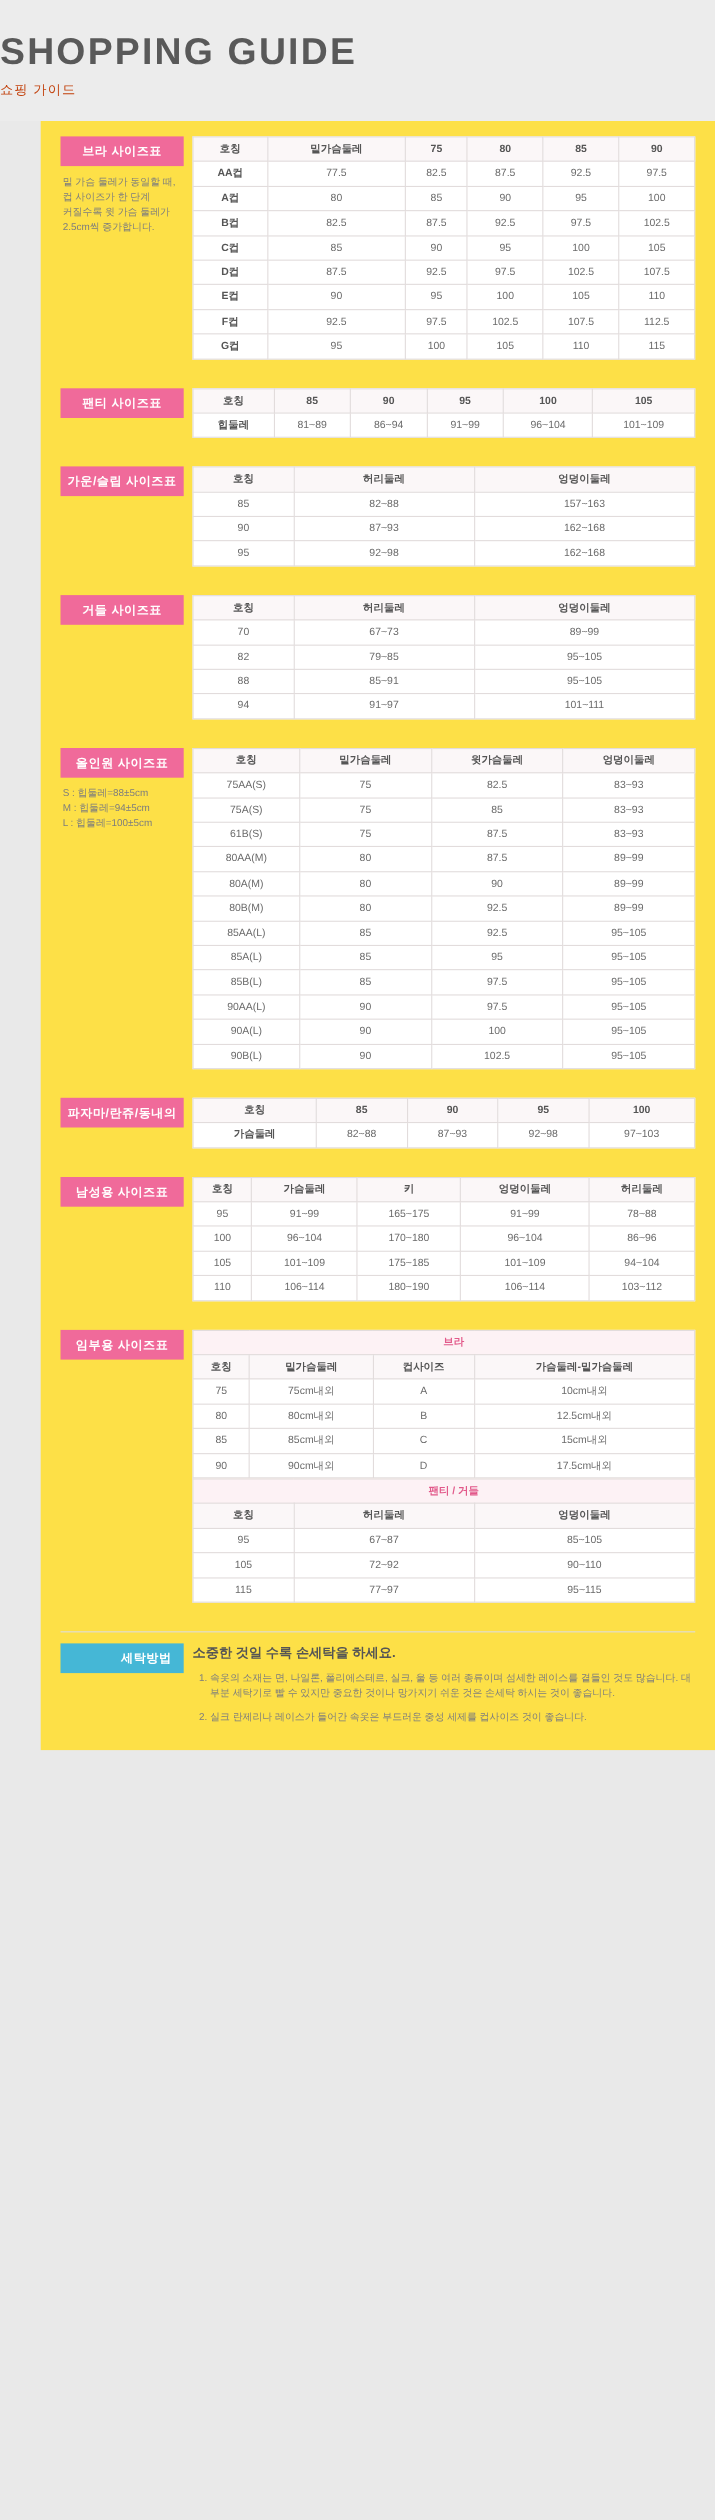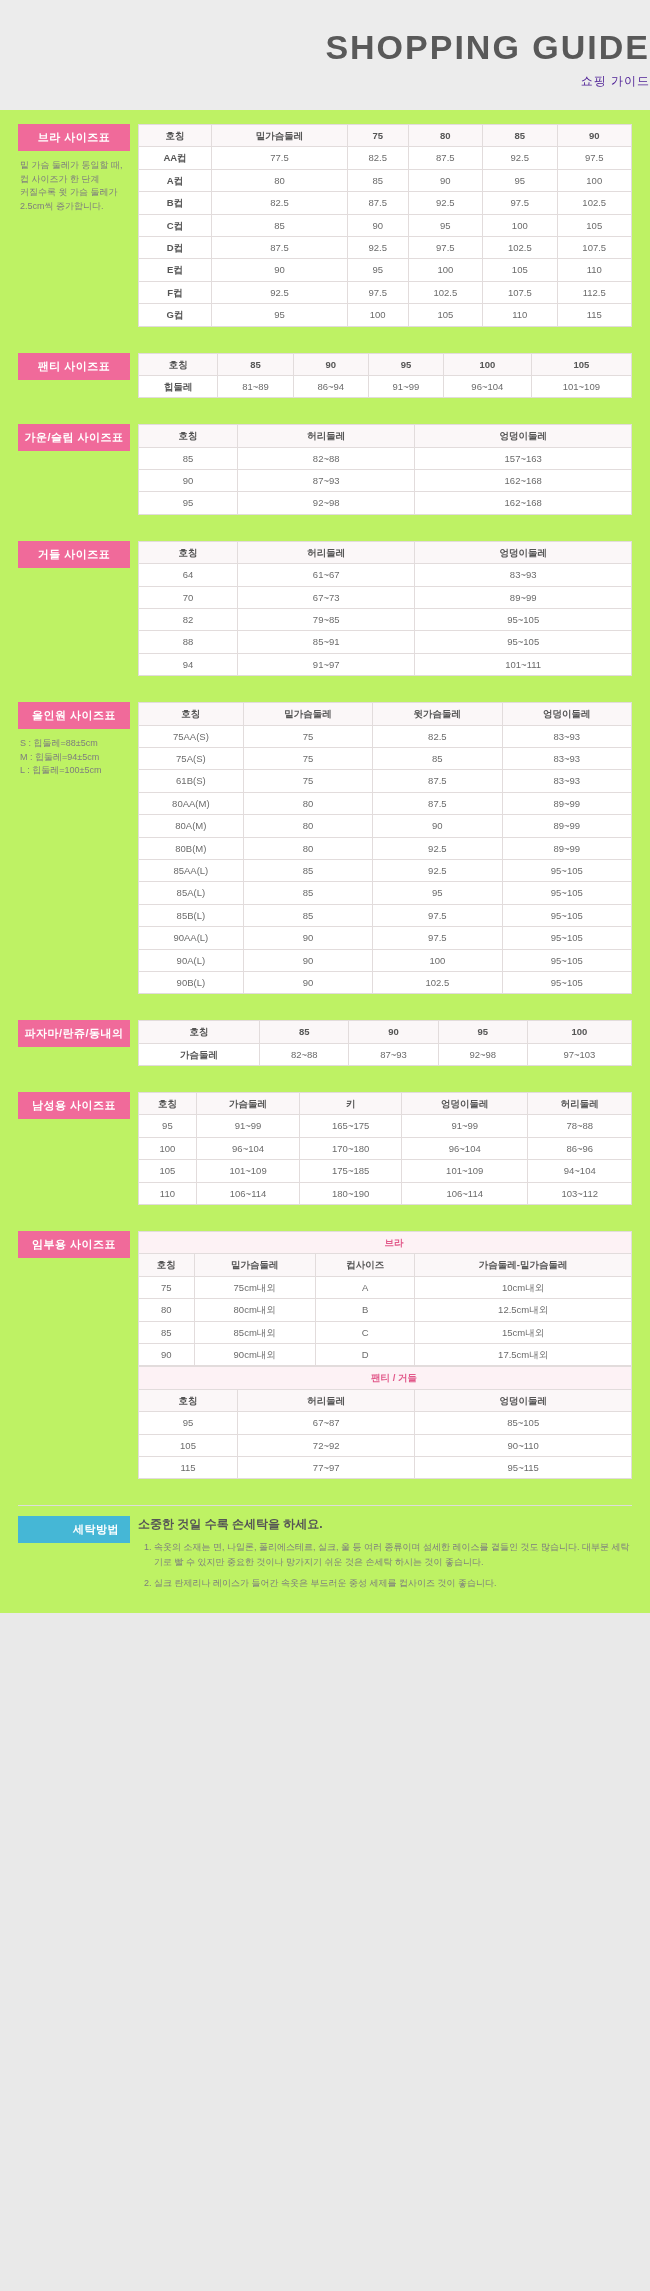--- a/index.html
+++ b/index.html
@@ -6,31 +6,31 @@
   html, body { margin:0; padding:0; }
   body {
     width:650px;
     background:#e9e9e9;
     font-family:"Liberation Sans", sans-serif;
     color:#4d4d4d;
   }
   .page { width:650px; background:#e9e9e9; padding-bottom:10px; }
 
   
-  .header { background:#ececec; padding:28px 0 20px 0; text-align:right; }
+  .header { background:#ececec; padding:28px 0 20px 0; text-align:left; }
   .header h1 {
     margin:0;
     font-size:34px;
     letter-spacing:2px;
     font-weight:bold;
     color:#595959;
   }
-  .header .sub { margin-top:6px; font-size:12px; color:#4c1d95; letter-spacing:1px; }
-
-  .content { background:#bef264; padding:14px 18px 0 18px; }
+  .header .sub { margin-top:6px; font-size:12px; color:#c2410c; letter-spacing:1px; }
+
+  .content { background:#fde047; padding:14px 18px 0 18px;margin-left:37px; }
 
   
   .section { display:flex; align-items:flex-start; margin-bottom:26px; }
   .section .left { width:120px; flex:0 0 120px; padding-right:8px; }
   .section .right { flex:1 1 auto; }
 
   .tag {
     display:block;
     background:#f06a9a;
     color:#fff;
@@ -264,25 +264,20 @@
         <table>
           <thead>
             <tr>
               <th>호칭</th>
               <th>허리둘레</th>
               <th>엉덩이둘레</th>
             </tr>
           </thead>
           <tbody>
             <tr>
-              <td>64</td>
-              <td>61~67</td>
-              <td>83~93</td>
-            </tr>
-            <tr>
               <td>70</td>
               <td>67~73</td>
               <td>89~99</td>
             </tr>
             <tr>
               <td>82</td>
               <td>79~85</td>
               <td>95~105</td>
             </tr>
             <tr>

